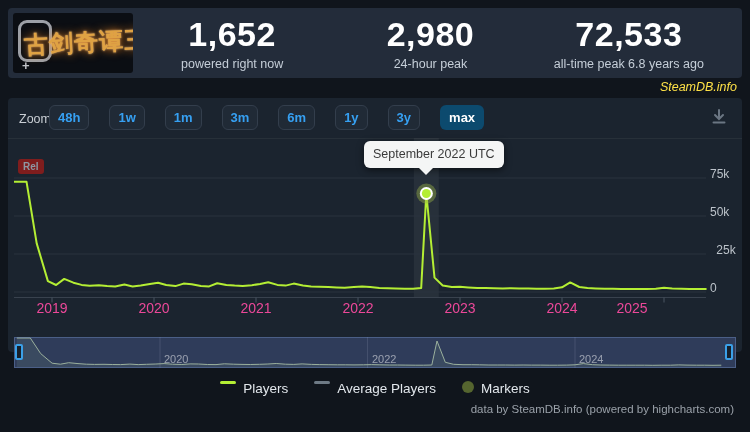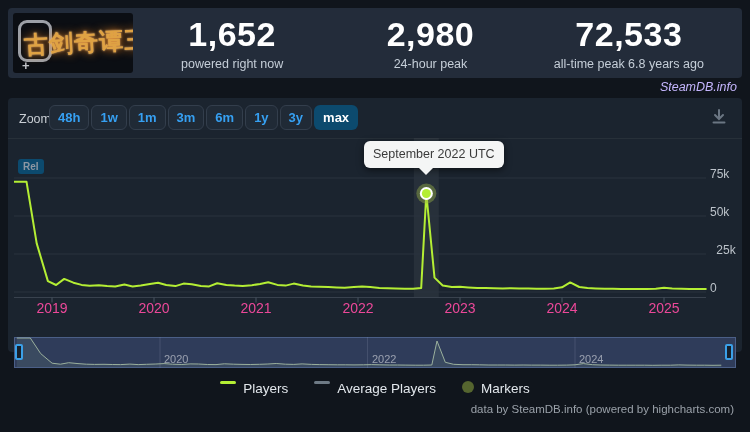--- a/index.html
+++ b/index.html
@@ -15,35 +15,35 @@
     border:3px solid rgba(205,210,218,0.75); border-radius:9px; }
   .logo-plus { position:absolute; left:9px; bottom:0px; color:rgba(222,225,230,0.85);
     font-size:13px; font-weight:bold; }
   .logo-text { position:absolute; left:11px; top:50%; transform:translateY(-52%) rotate(-3deg);
     font-family:"DejaVu Serif", serif; font-size:24px; font-weight:bold; color:#dfa243;
     letter-spacing:1px; white-space:nowrap;
     text-shadow:0 0 8px rgba(255,140,30,.85), 0 0 2px rgba(255,225,170,.9); }
   .stat { flex:1; text-align:center; }
   .stat-value { font-size:34px; font-weight:bold; color:#ffffff; letter-spacing:.5px; }
   .stat-label { font-size:12.5px; color:#c5ced8; margin-top:3px; }
-  .watermark { position:absolute; right:13px; top:80px; font-style:italic; font-size:12.5px; color:#c4b5fd; }
+  .watermark { position:absolute; right:13px; top:80px; font-style:italic; font-size:12.5px; color:#fde047; }
 
   
   .chart-card { position:absolute; left:8px; top:98px; width:734px; height:254px;
     background:#1b242f; border-radius:4px; }
   .toolbar-zoom-label { position:absolute; left:11px; top:14px; font-size:12.5px; color:#c9ced4; }
-  .zoom-buttons { position:absolute; left:41px; top:7px; display:flex; gap:2px; }
+  .zoom-buttons { position:absolute; left:41px; top:7px; display:flex; gap:20px; }
   .zoom-btn { padding:4px 8px; min-width:30px; border:1px solid #333e4c; border-radius:6px;
     background:#202a36; color:#36a0f2; font-weight:bold; font-size:13px; text-align:center; cursor:pointer; }
   .zoom-btn.active { background:#0c4a6e; border-color:#46536600; color:#ffffff; }
   .download-btn { position:absolute; right:13px; top:9px; width:20px; height:20px; cursor:pointer; }
   .toolbar-sep { position:absolute; left:0; top:40px; width:100%; height:1px; background:#273039; }
 
   .plot-area { position:absolute; left:6px; top:40px; width:700px; height:166px; }
-  .rel-badge { position:absolute; left:10px; top:61px; background:#0c4a6e; color:#8d97a3;
+  .rel-badge { position:absolute; left:10px; top:61px; background:#7f1d1d; color:#8d97a3;
     font-size:10px; font-weight:bold; padding:2px 5px; border-radius:3px; }
   .y-label { position:absolute; left:702px; width:32px; font-size:12px; color:#bcc3ca; }
   .x-label { position:absolute; top:202px; font-size:14px; color:#ec4899; transform:translateX(-50%); }
 
   .tooltip { position:absolute; left:356px; top:43px; background:#f4f5f5; border-radius:6px;
     padding:6px 9px 7px; box-shadow:0 2px 7px rgba(0,0,0,.55); z-index:5; }
   .tooltip::after { content:""; position:absolute; left:55px; bottom:-7px; width:0; height:0;
     border-left:7px solid transparent; border-right:7px solid transparent; border-top:7px solid #f4f5f5; }
   .tooltip-title { font-size:12.5px; color:#3a3a3a; white-space:nowrap; }
   .tooltip-row { font-size:13px; color:#222; margin-top:3px; display:flex; align-items:center; white-space:nowrap; }
@@ -138,21 +138,21 @@
         <span class="y-label" style="top: 183px;">0</span>
         <span class="y-label" style="top: 145px; text-align: center;">25k</span>
         <span class="y-label" style="top: 107px;">50k</span>
         <span class="y-label" style="top: 69px;">75k</span>
         <span class="x-label" style="left: 44px;">2019</span>
         <span class="x-label" style="left: 146px;">2020</span>
         <span class="x-label" style="left: 248px;">2021</span>
         <span class="x-label" style="left: 350px;">2022</span>
         <span class="x-label" style="left: 452px;">2023</span>
         <span class="x-label" style="left: 554px;">2024</span>
-        <span class="x-label" style="left: 656px;">2025</span>
+        <span class="x-label" style="left: 624px;">2025</span>
       </div>
 
     <div class="tooltip">
       <div class="tooltip-title">September 2022 UTC</div>
     </div>
 
     <div class="navigator">
       <svg id="nav-svg" width="722" height="31" style="position:absolute;left:0;top:0">
           <polygon points="2.8,30 2.8,1.0 16.3,1.0 26.7,16.6 38.1,26.2 46.4,27.2 54.7,25.7 64.0,26.6 72.3,27.2 80.6,27.4 90.0,27.3 98.3,27.5 106.6,27.6 115.9,27.1 124.2,27.6 132.5,27.3 141.9,27.0 150.1,26.6 158.4,27.2 167.8,27.5 176.1,26.9 184.4,27.0 193.7,27.5 202.0,27.6 210.3,26.8 219.7,27.2 228.0,27.4 236.3,27.5 245.6,27.3 253.9,27.0 262.2,26.5 271.5,27.2 279.8,27.4 288.1,26.9 297.5,27.4 305.8,27.6 314.1,27.7 323.4,27.8 331.7,27.8 340.0,27.9 349.4,27.8 357.6,27.6 365.9,27.8 375.3,28.0 383.6,28.0 391.9,28.1 401.2,28.2 409.5,28.2 417.8,28.0 423.0,4.0 431.3,25.3 439.6,27.3 449.0,27.7 457.3,27.7 465.5,27.8 474.9,28.0 483.2,28.0 491.5,28.0 500.8,28.1 509.1,28.0 517.4,28.1 526.8,28.1 535.1,28.2 543.4,28.2 552.7,28.1 561.0,27.8 569.3,26.6 578.6,27.7 586.9,28.0 595.2,28.1 604.6,28.2 612.9,28.2 621.2,28.2 630.5,28.2 638.8,28.3 647.1,28.2 656.5,28.2 664.8,27.9 673.0,28.1 682.4,28.2 690.7,28.2 699.0,28.3 707.3,28.2 707.3,30" fill="rgba(182,216,132,0.12)"></polygon>
           <line x1="146.0" x2="146.0" y1="0" y2="31" stroke="rgba(255,255,255,0.15)" stroke-width="1"></line>

